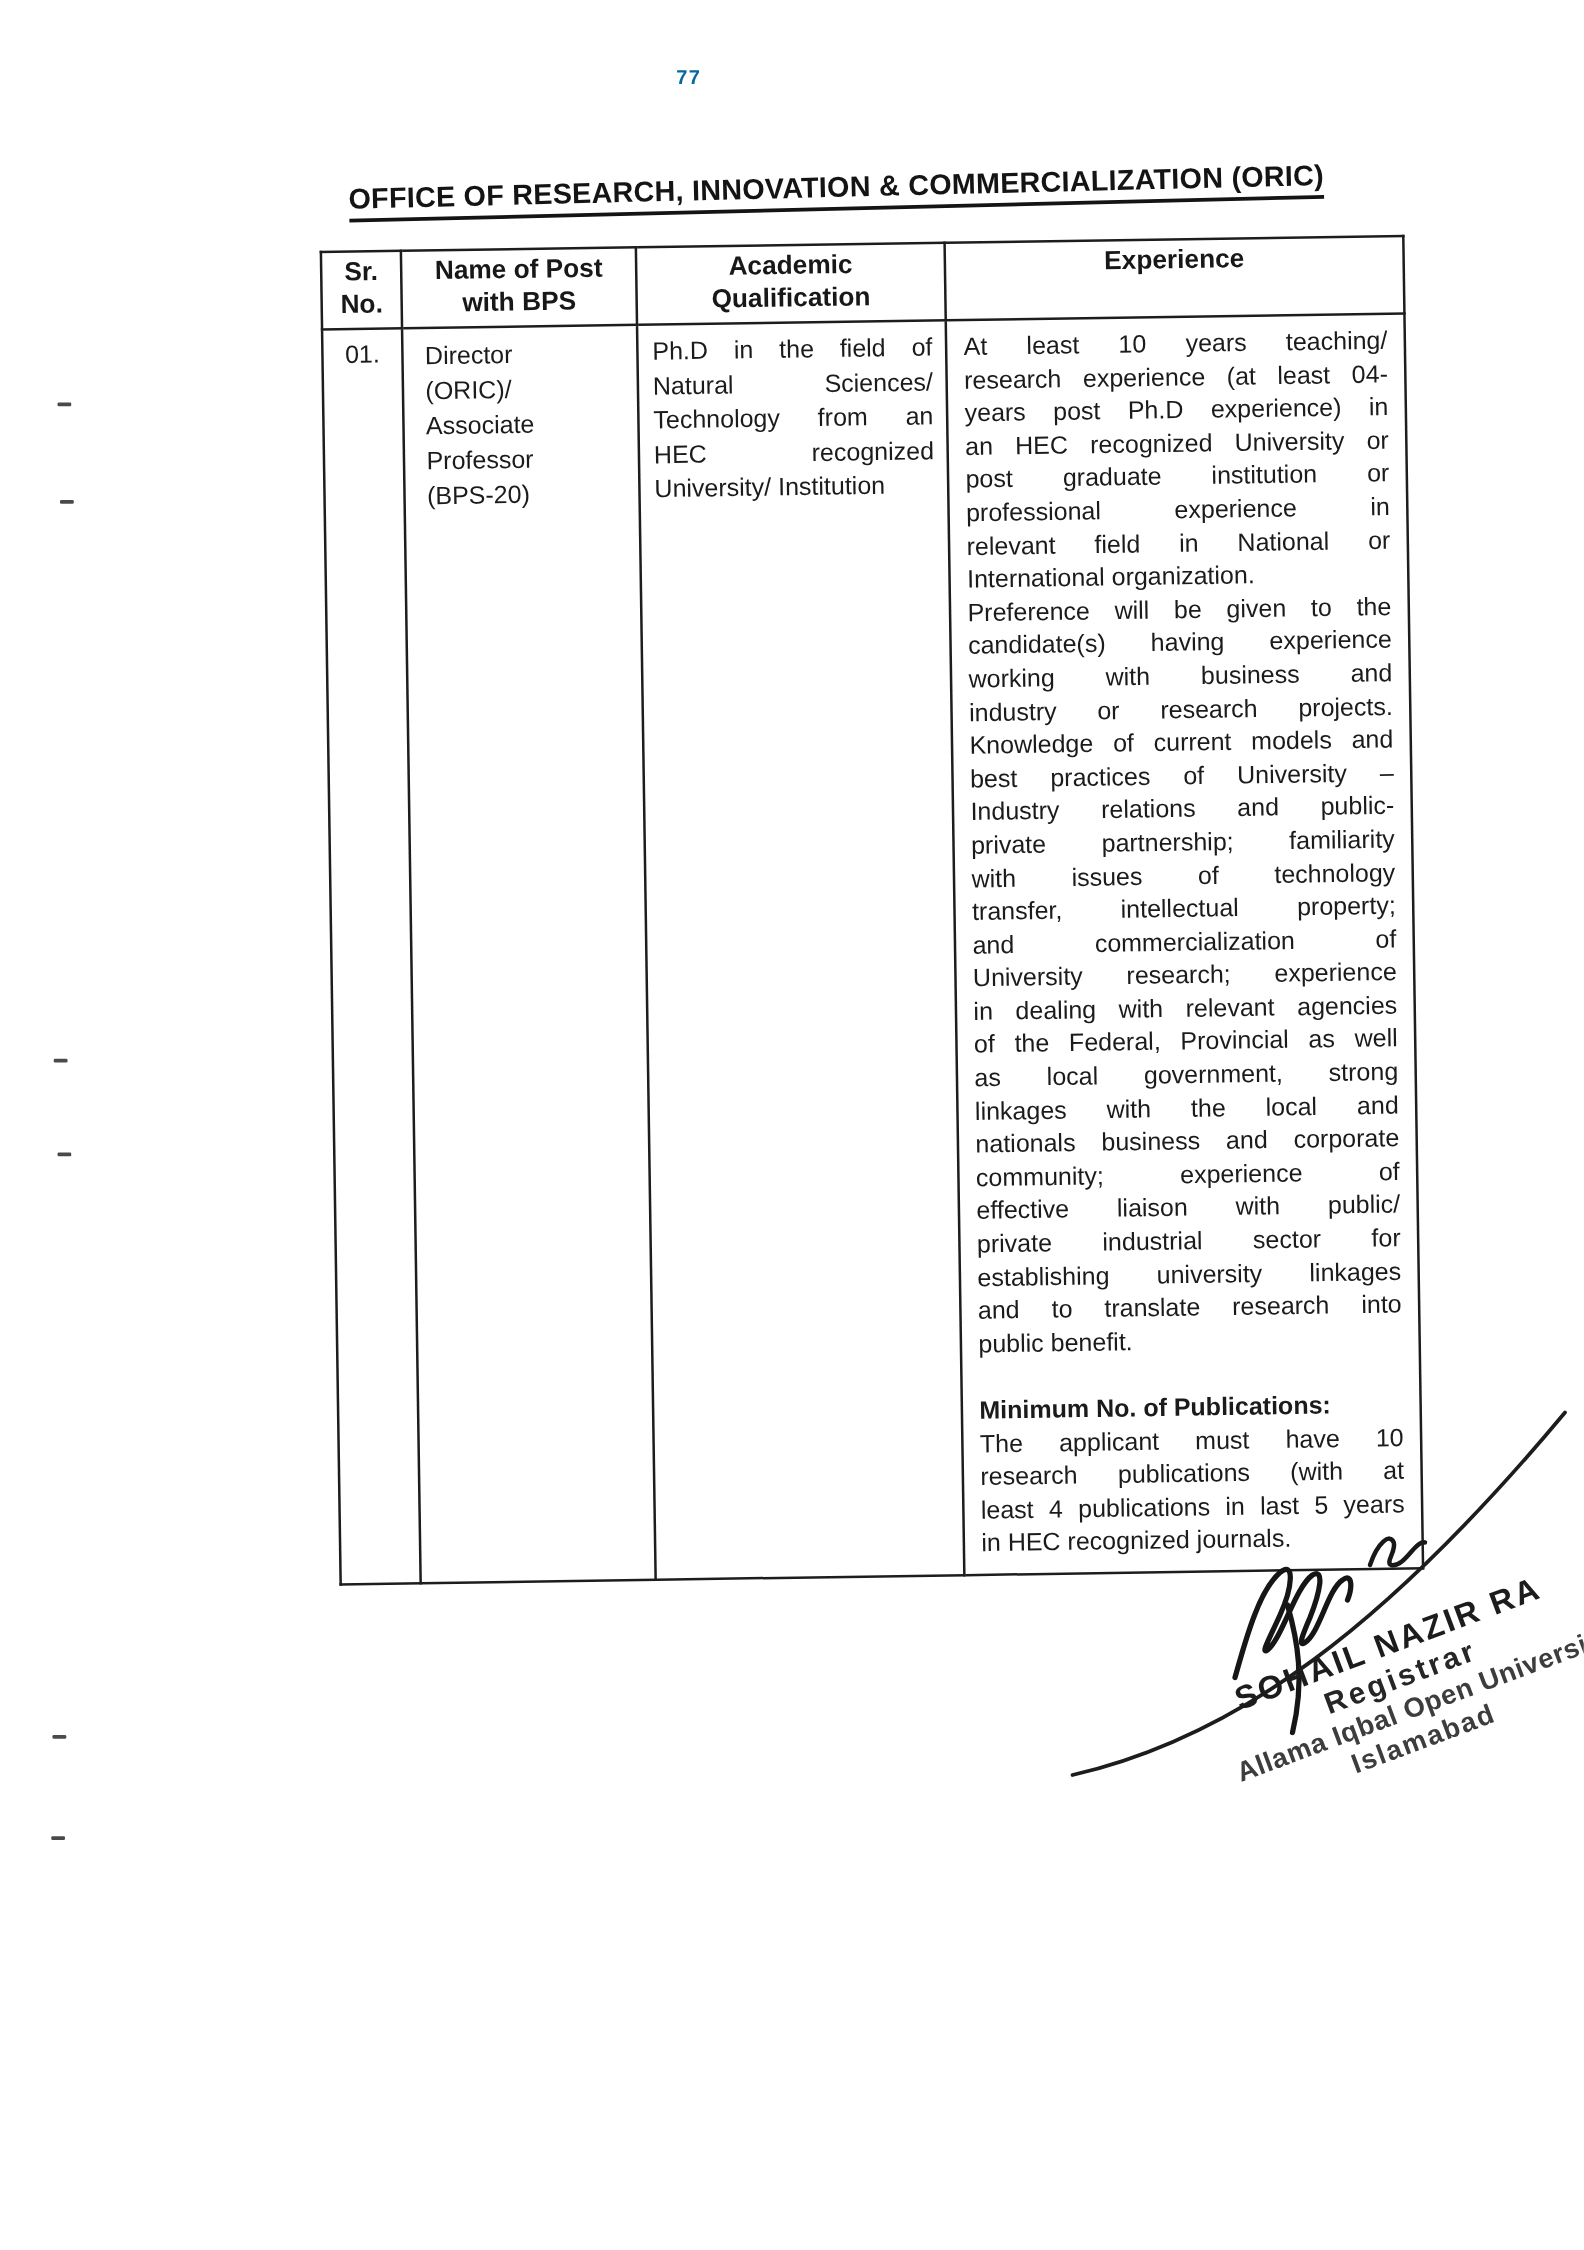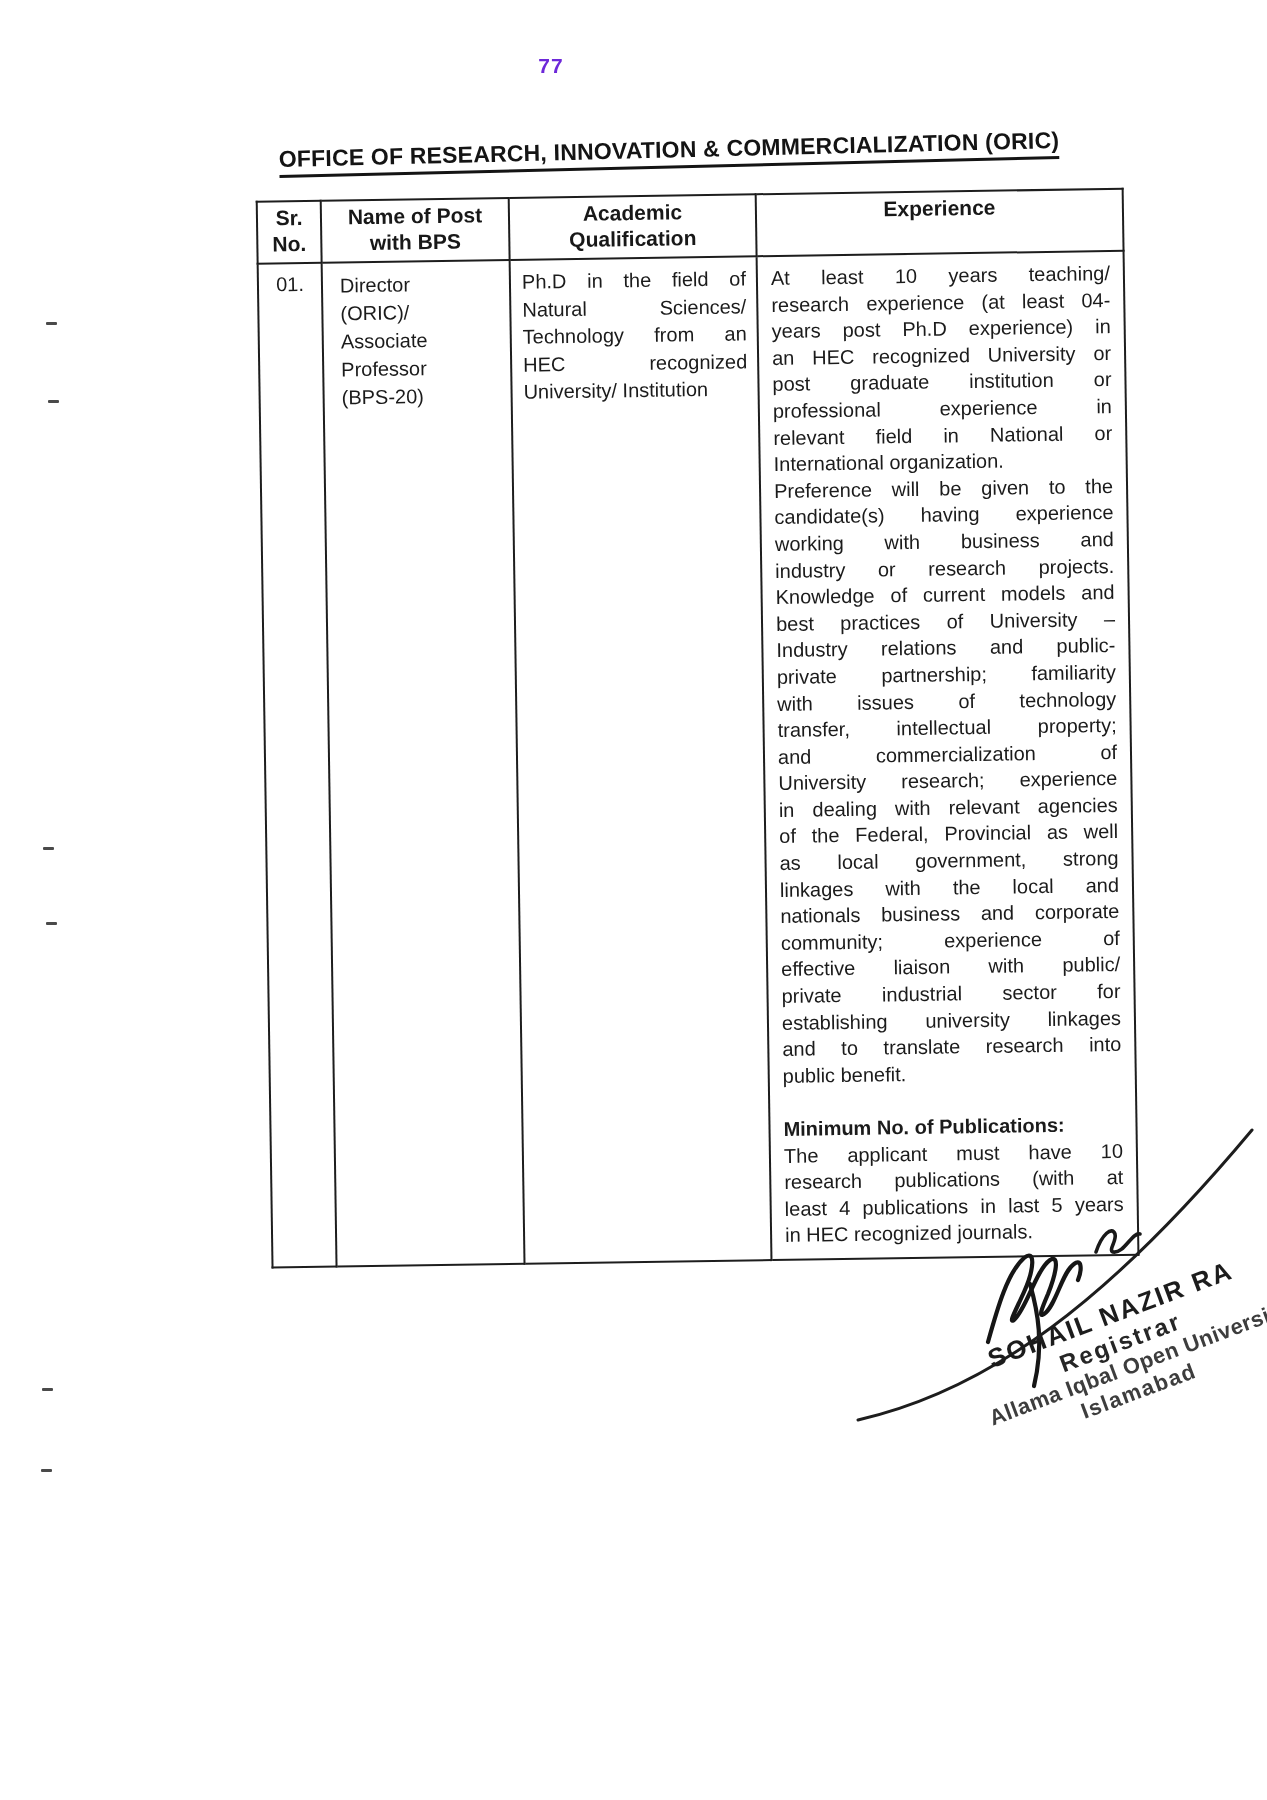--- a/index.html
+++ b/index.html
@@ -3,21 +3,21 @@
 <meta charset="utf-8">
 <style>
   html, body { margin:0; padding:0; }
   body {
     width:1267px; height:1800px; position:relative; overflow:hidden;
     background:#ffffff; color:#1b1b1b;
     font-family:"Liberation Sans", sans-serif;
   }
   .page-number {
     position:absolute; left:516px; top:54px; width:70px; text-align:center;
-    font-size:21px; font-weight:bold; letter-spacing:1px; color:#6d28d9;
+    font-size:16px; font-weight:bold; letter-spacing:1px; color:#0369a1;
   }
   
   .doc { position:absolute; left:0; top:0; width:1267px; height:1500px;
          transform:rotate(-0.85deg); transform-origin:300px 220px; }
   .heading-wrap { position:absolute; left:235px; top:142px; width:870px;
                   text-align:center; transform:rotate(-0.55deg); }
   .heading {
     display:inline-block; font-size:23px; font-weight:bold; letter-spacing:0.2px;
     color:#141414; border-bottom:3.5px solid #141414; padding-bottom:2px;
   }

